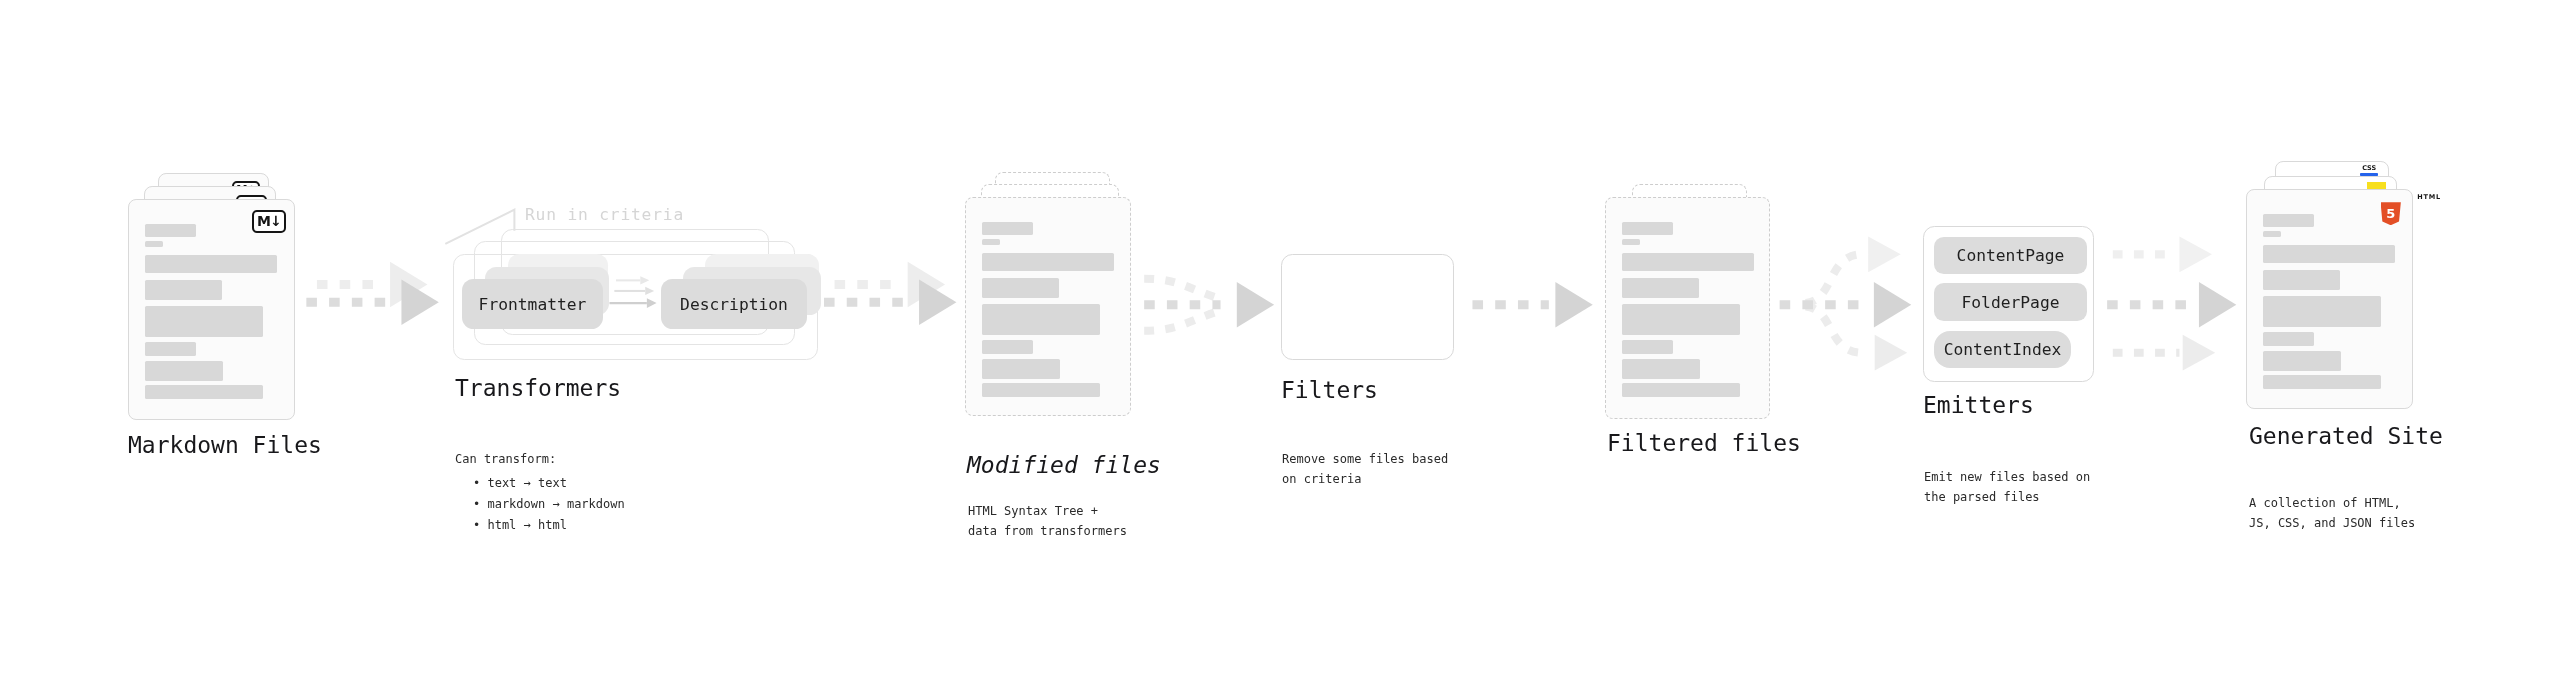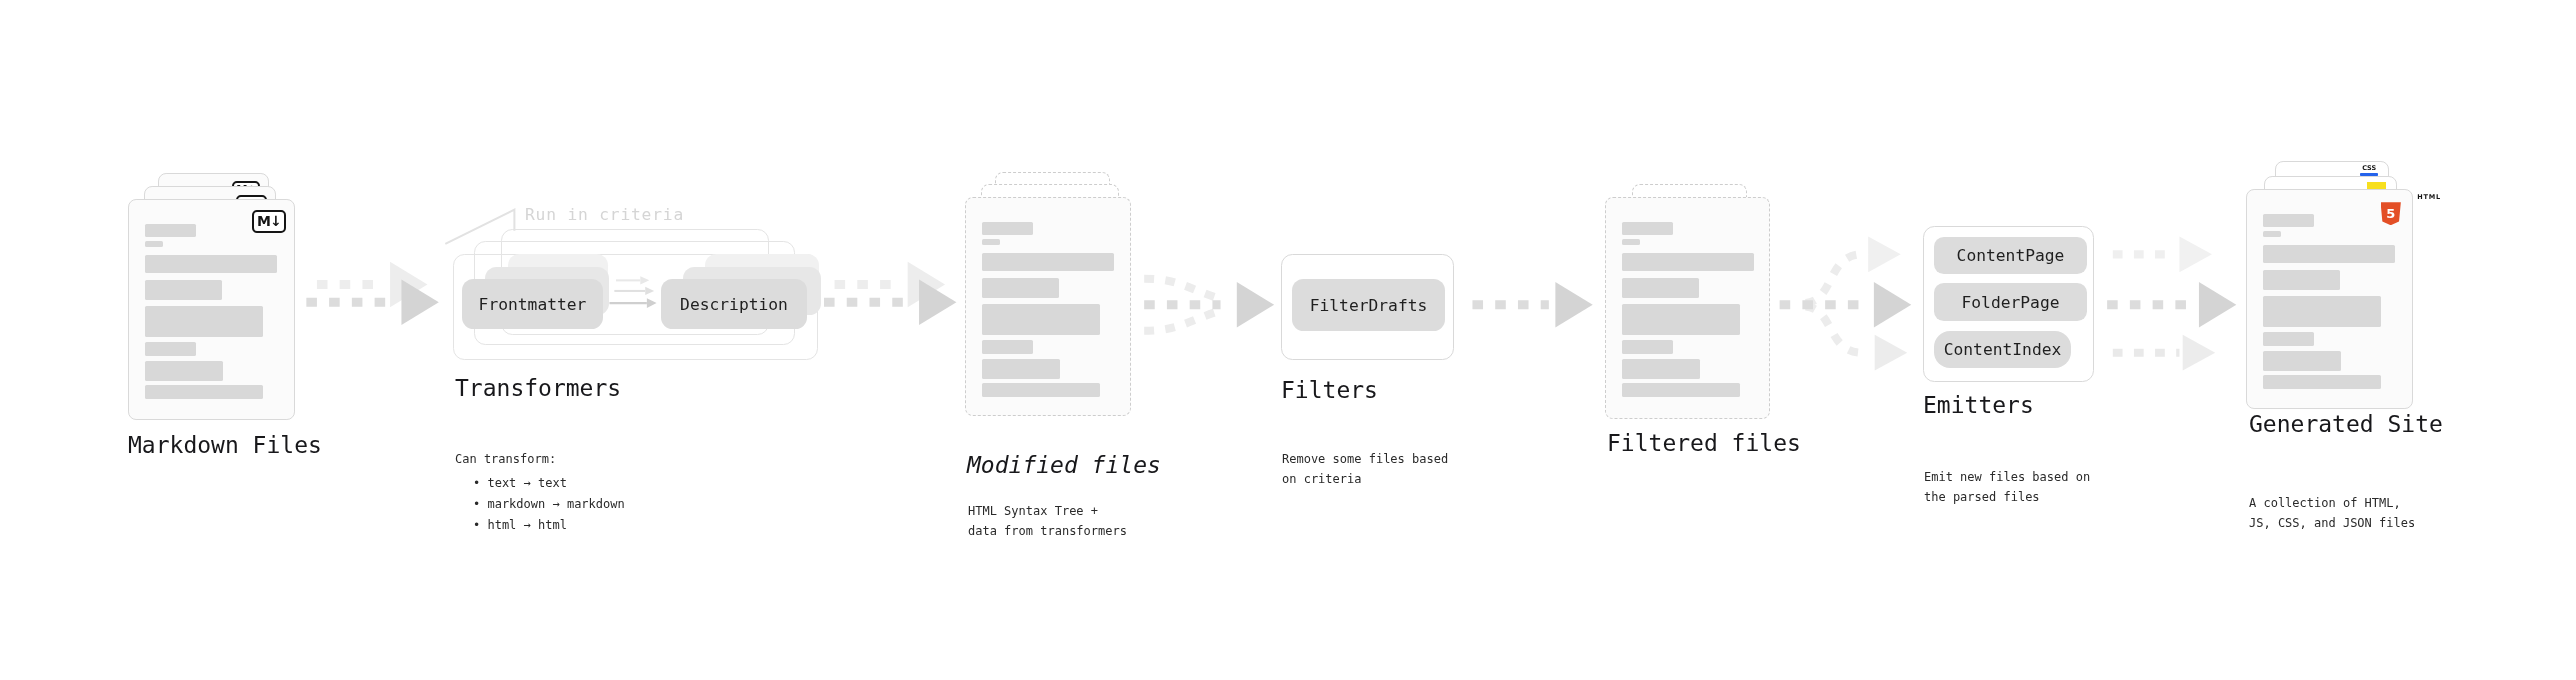--- a/index.html
+++ b/index.html
@@ -124,21 +124,20 @@
       <div class="sk s6"></div>
       <div class="sk s7"></div>
       <div class="sk s8"></div>
     </div>
   </div>
   <div class="stage-label" style="left:967px; top:452px;font-style:italic;">Modified files</div>
   <div class="stage-desc" style="left:968px; top:465px;">HTML Syntax Tree +</div>
   <div class="stage-desc" style="left:968px; top:485px;">data from transformers</div>
 
   <div class="obox" style="left:1281px; top:254px; width:173px; height:106px; background:#ffffff;"></div>
-  <div class="pill" style="left:1292px; top:279px; width:153px; height:52px;">FilterDrafts</div>
   <div class="stage-label" style="left:1281px; top:377px;text-align:right;">Filters</div>
   <div class="stage-desc" style="left:1282px; top:413px;">Remove some files based</div>
   <div class="stage-desc" style="left:1282px; top:433px;">on criteria</div>
 
   <div>
     <div class="card dashed" style="left:1632px; top:184px; width:115px; height:42px; z-index:1; background:#ffffff;"></div>
     <div class="card dashed" style="left:1605px; top:197px; width:165px; height:222px; z-index:2;">
       <div class="sk s1"></div>
       <div class="sk s2"></div>
       <div class="sk s3"></div>
@@ -179,21 +178,21 @@
       <div class="sk s1"></div>
       <div class="sk s2"></div>
       <div class="sk s3"></div>
       <div class="sk s4"></div>
       <div class="sk s5"></div>
       <div class="sk s6"></div>
       <div class="sk s7"></div>
       <div class="sk s8"></div>
     </div>
   </div>
-  <div class="stage-label" style="left:2249px; top:411px;text-align:right;">Generated Site</div>
+  <div class="stage-label" style="left:2249px; top:423px;text-align:right;">Generated Site</div>
   <div class="stage-desc" style="left:2249px; top:457px;">A collection of HTML,</div>
   <div class="stage-desc" style="left:2249px; top:477px;">JS, CSS, and JSON files</div>
 
   <svg class="overlay" width="2576" height="681" viewBox="0 0 3170 838">
 
     <path d="M548,300 L633,258 L633,284" fill="none" stroke="#e2e2e2" stroke-width="2.5"></path>
 
     <g>
       <line x1="758" y1="345" x2="788" y2="345" stroke="#e8e8e8" stroke-width="2.5"></line>
       <polygon points="788,340 799,345 788,350" fill="#e8e8e8"></polygon>

